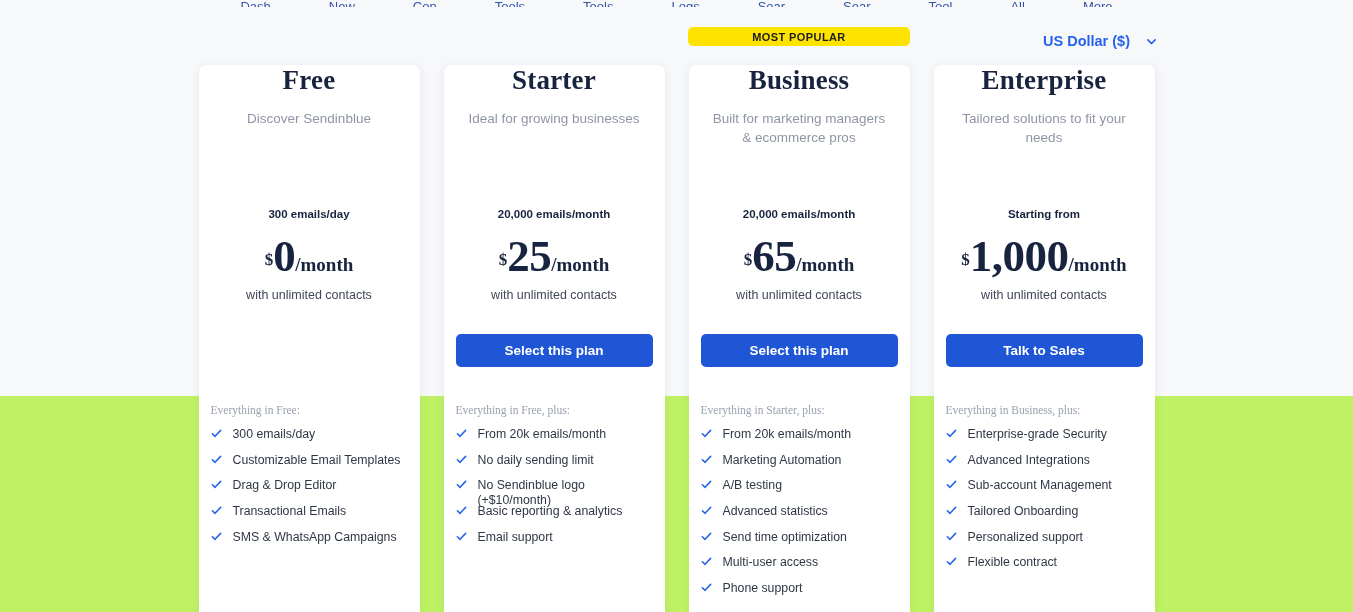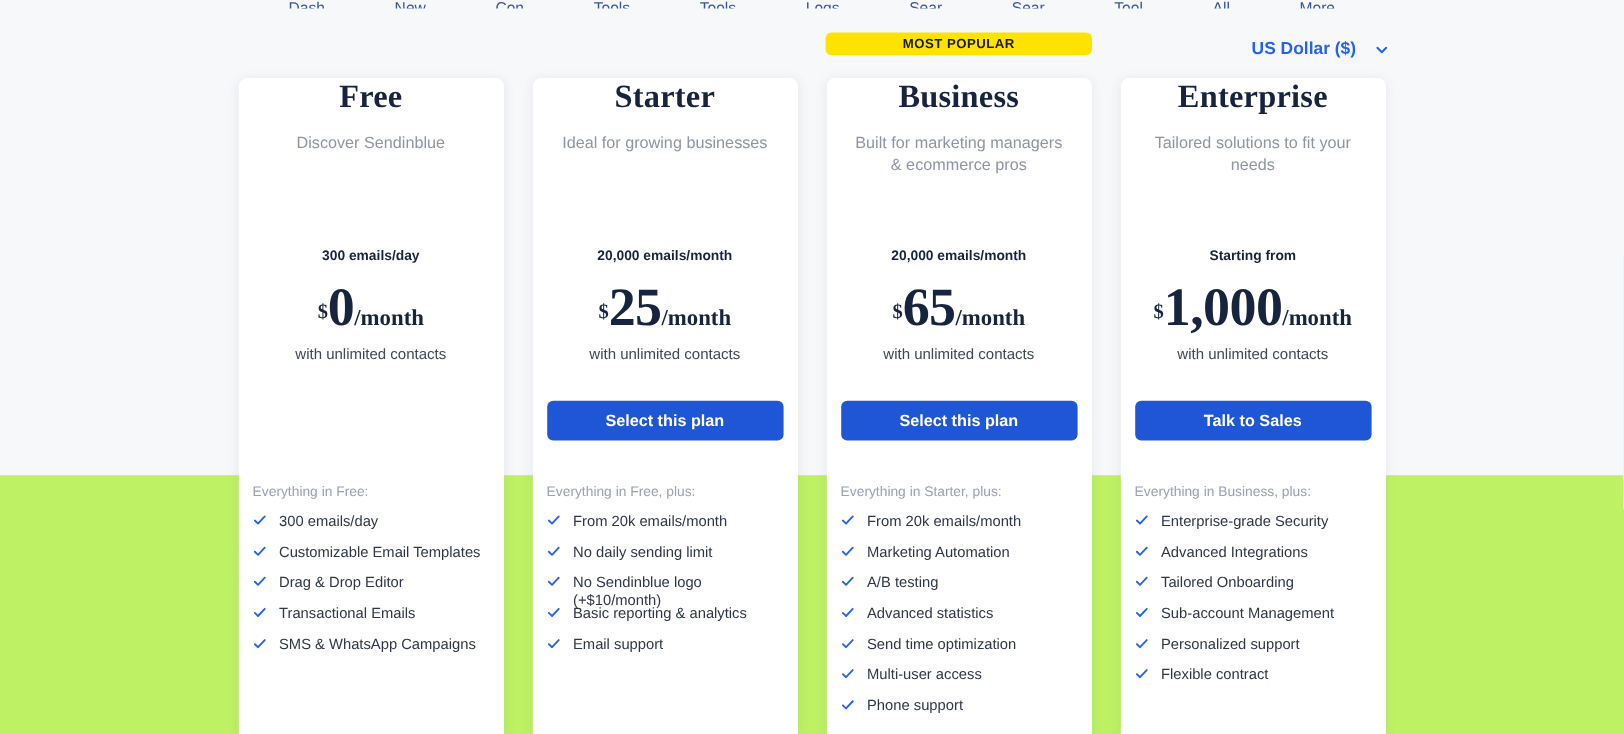--- a/index.html
+++ b/index.html
@@ -140,20 +140,21 @@
   }
   .cta.primary { background: #1f56d6; }
   .cta.muted   { background: #8ba6ec; cursor: default; }
 
   .feat-head {
     position: absolute;
     left: 12px; top: 339px;
     font-size: 11.5px;
     color: #9aa1b1;
     text-align: left;
+    font-family: Liberation Serif, serif;
   }
   .feats {
     position: absolute;
     left: 12px; right: 8px; top: 362px;
     list-style: none;
     text-align: left;
   }
   .feats li {
     display: flex;
     align-items: flex-start;
@@ -350,27 +351,27 @@
           <li>
             <svg class="tick" viewBox="0 0 12 12">
               <path d="M1.5 6.3 L4.4 9.1 L10.5 2.6" fill="none" stroke="#2563eb" stroke-width="1.7" stroke-linecap="round" stroke-linejoin="round"></path>
             </svg>
             <span>Advanced Integrations</span>
           </li>
           <li>
             <svg class="tick" viewBox="0 0 12 12">
               <path d="M1.5 6.3 L4.4 9.1 L10.5 2.6" fill="none" stroke="#2563eb" stroke-width="1.7" stroke-linecap="round" stroke-linejoin="round"></path>
             </svg>
+            <span>Sub-account Management</span>
+          </li>
+          <li>
+            <svg class="tick" viewBox="0 0 12 12">
+              <path d="M1.5 6.3 L4.4 9.1 L10.5 2.6" fill="none" stroke="#2563eb" stroke-width="1.7" stroke-linecap="round" stroke-linejoin="round"></path>
+            </svg>
             <span>Tailored Onboarding</span>
-          </li>
-          <li>
-            <svg class="tick" viewBox="0 0 12 12">
-              <path d="M1.5 6.3 L4.4 9.1 L10.5 2.6" fill="none" stroke="#2563eb" stroke-width="1.7" stroke-linecap="round" stroke-linejoin="round"></path>
-            </svg>
-            <span>Sub-account Management</span>
           </li>
           <li>
             <svg class="tick" viewBox="0 0 12 12">
               <path d="M1.5 6.3 L4.4 9.1 L10.5 2.6" fill="none" stroke="#2563eb" stroke-width="1.7" stroke-linecap="round" stroke-linejoin="round"></path>
             </svg>
             <span>Personalized support</span>
           </li>
           <li>
             <svg class="tick" viewBox="0 0 12 12">
               <path d="M1.5 6.3 L4.4 9.1 L10.5 2.6" fill="none" stroke="#2563eb" stroke-width="1.7" stroke-linecap="round" stroke-linejoin="round"></path>

